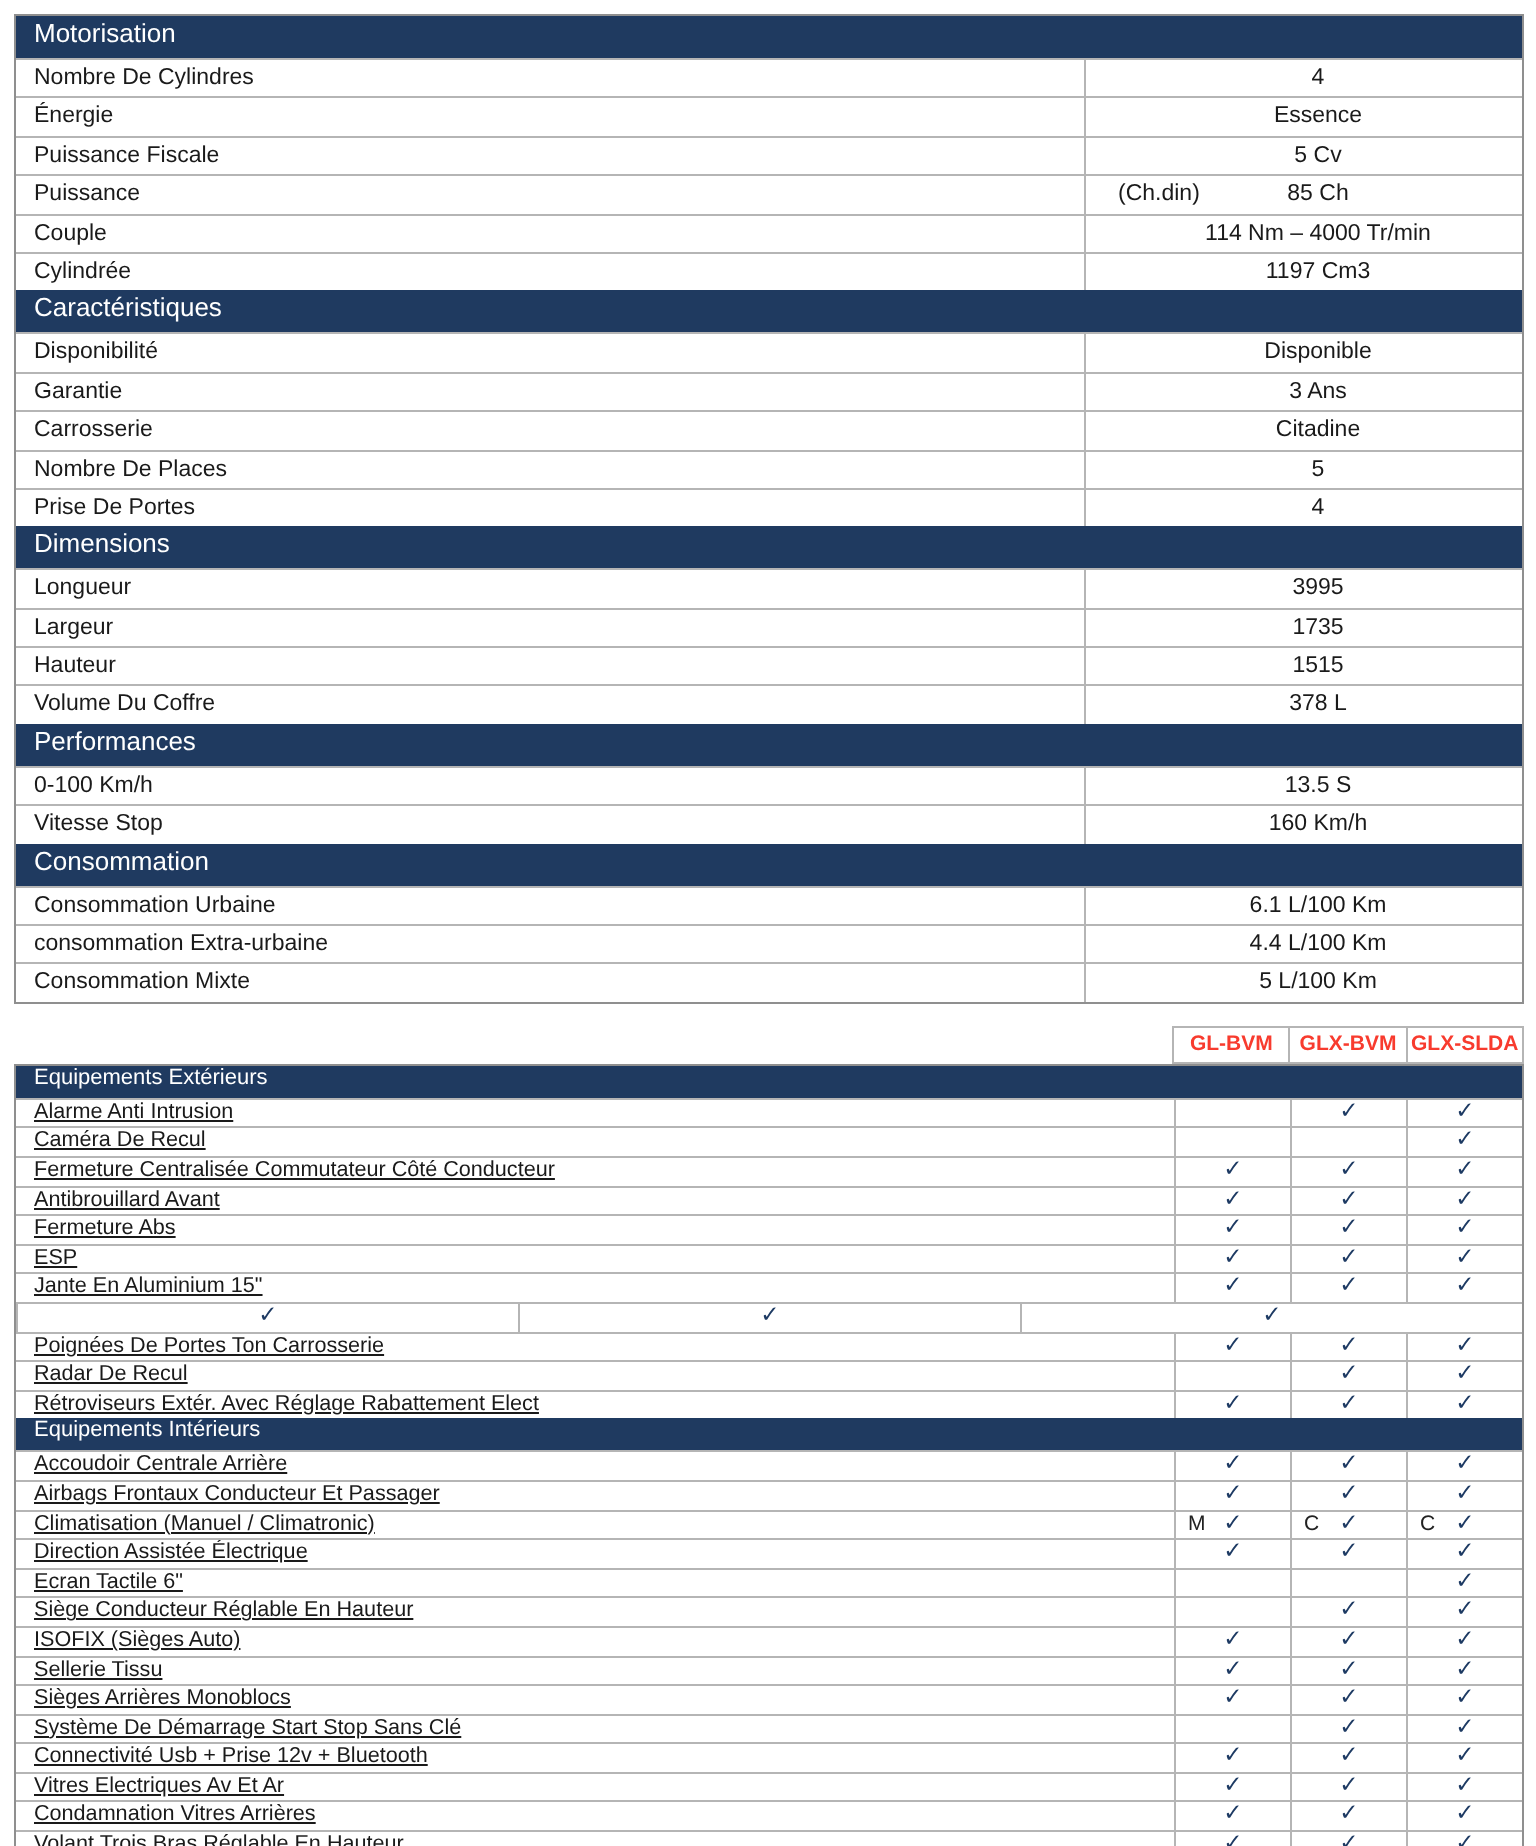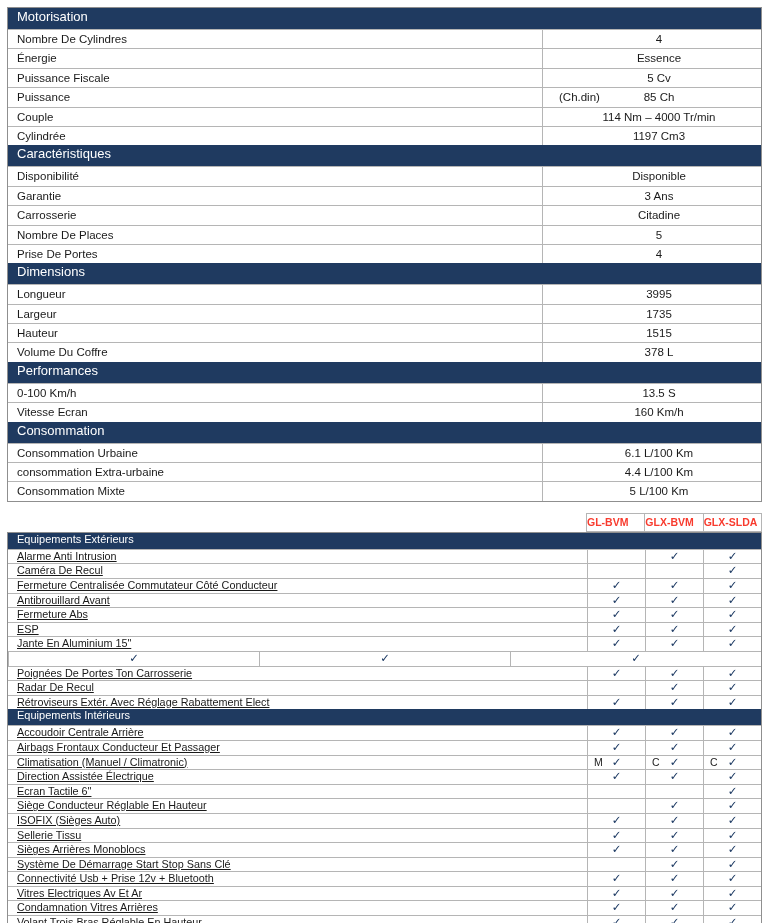--- a/index.html
+++ b/index.html
@@ -18,21 +18,21 @@
   }
   .spec-row{display:flex;height:18.4px;line-height:18.4px;border-top:1px solid #b5b5b5;font-size:11.5px;}
   .spec-label{flex:none;width:534px;box-sizing:border-box;padding-left:9px;white-space:nowrap;overflow:hidden;}
   .spec-value{flex:1;border-left:1px solid #b5b5b5;text-align:center;position:relative;padding-left:14px;}
   .prefix{position:absolute;left:16px;}
 
   
   .trim-row{display:flex;width:176px;box-sizing:border-box;margin:11px 0 0 579px;}
   .trim-cell{
     flex:1;box-sizing:border-box;border:1px solid #b5b5b5;border-right:none;
-    height:19px;line-height:17px;text-align:left;
+    height:19px;line-height:17px;text-align:center;
     font-size:10.5px;font-weight:bold;color:var(--red,#f83b2e);
     white-space:nowrap;overflow:hidden;
   }
   .trim-cell:last-child{border-right:1px solid #b5b5b5;}
 
   
   .eq-table{width:755px;box-sizing:border-box;border:1px solid #8f8f8f;background:#fff;}
   .eq-bar{height:16px;line-height:13px;font-size:11px;}
   .eq-row{display:flex;height:13.6px;line-height:13.6px;border-top:1px solid #b5b5b5;font-size:10.8px;}
   .eq-label{flex:none;width:579px;box-sizing:border-box;padding-left:9px;white-space:nowrap;overflow:hidden;text-decoration:underline;}
@@ -107,21 +107,21 @@
       <div class="spec-row">
         <div class="spec-label">Volume Du Coffre</div>
         <div class="spec-value"><span>378 L</span></div>
       </div>
       <div class="bar">Performances</div>
       <div class="spec-row">
         <div class="spec-label">0-100 Km/h</div>
         <div class="spec-value"><span>13.5 S</span></div>
       </div>
       <div class="spec-row">
-        <div class="spec-label">Vitesse Ecran</div>
+        <div class="spec-label">Vitesse Stop</div>
         <div class="spec-value"><span>160 Km/h</span></div>
       </div>
       <div class="bar">Consommation</div>
       <div class="spec-row">
         <div class="spec-label">Consommation Urbaine</div>
         <div class="spec-value"><span>6.1 L/100 Km</span></div>
       </div>
       <div class="spec-row">
         <div class="spec-label">consommation Extra-urbaine</div>
         <div class="spec-value"><span>4.4 L/100 Km</span></div>

